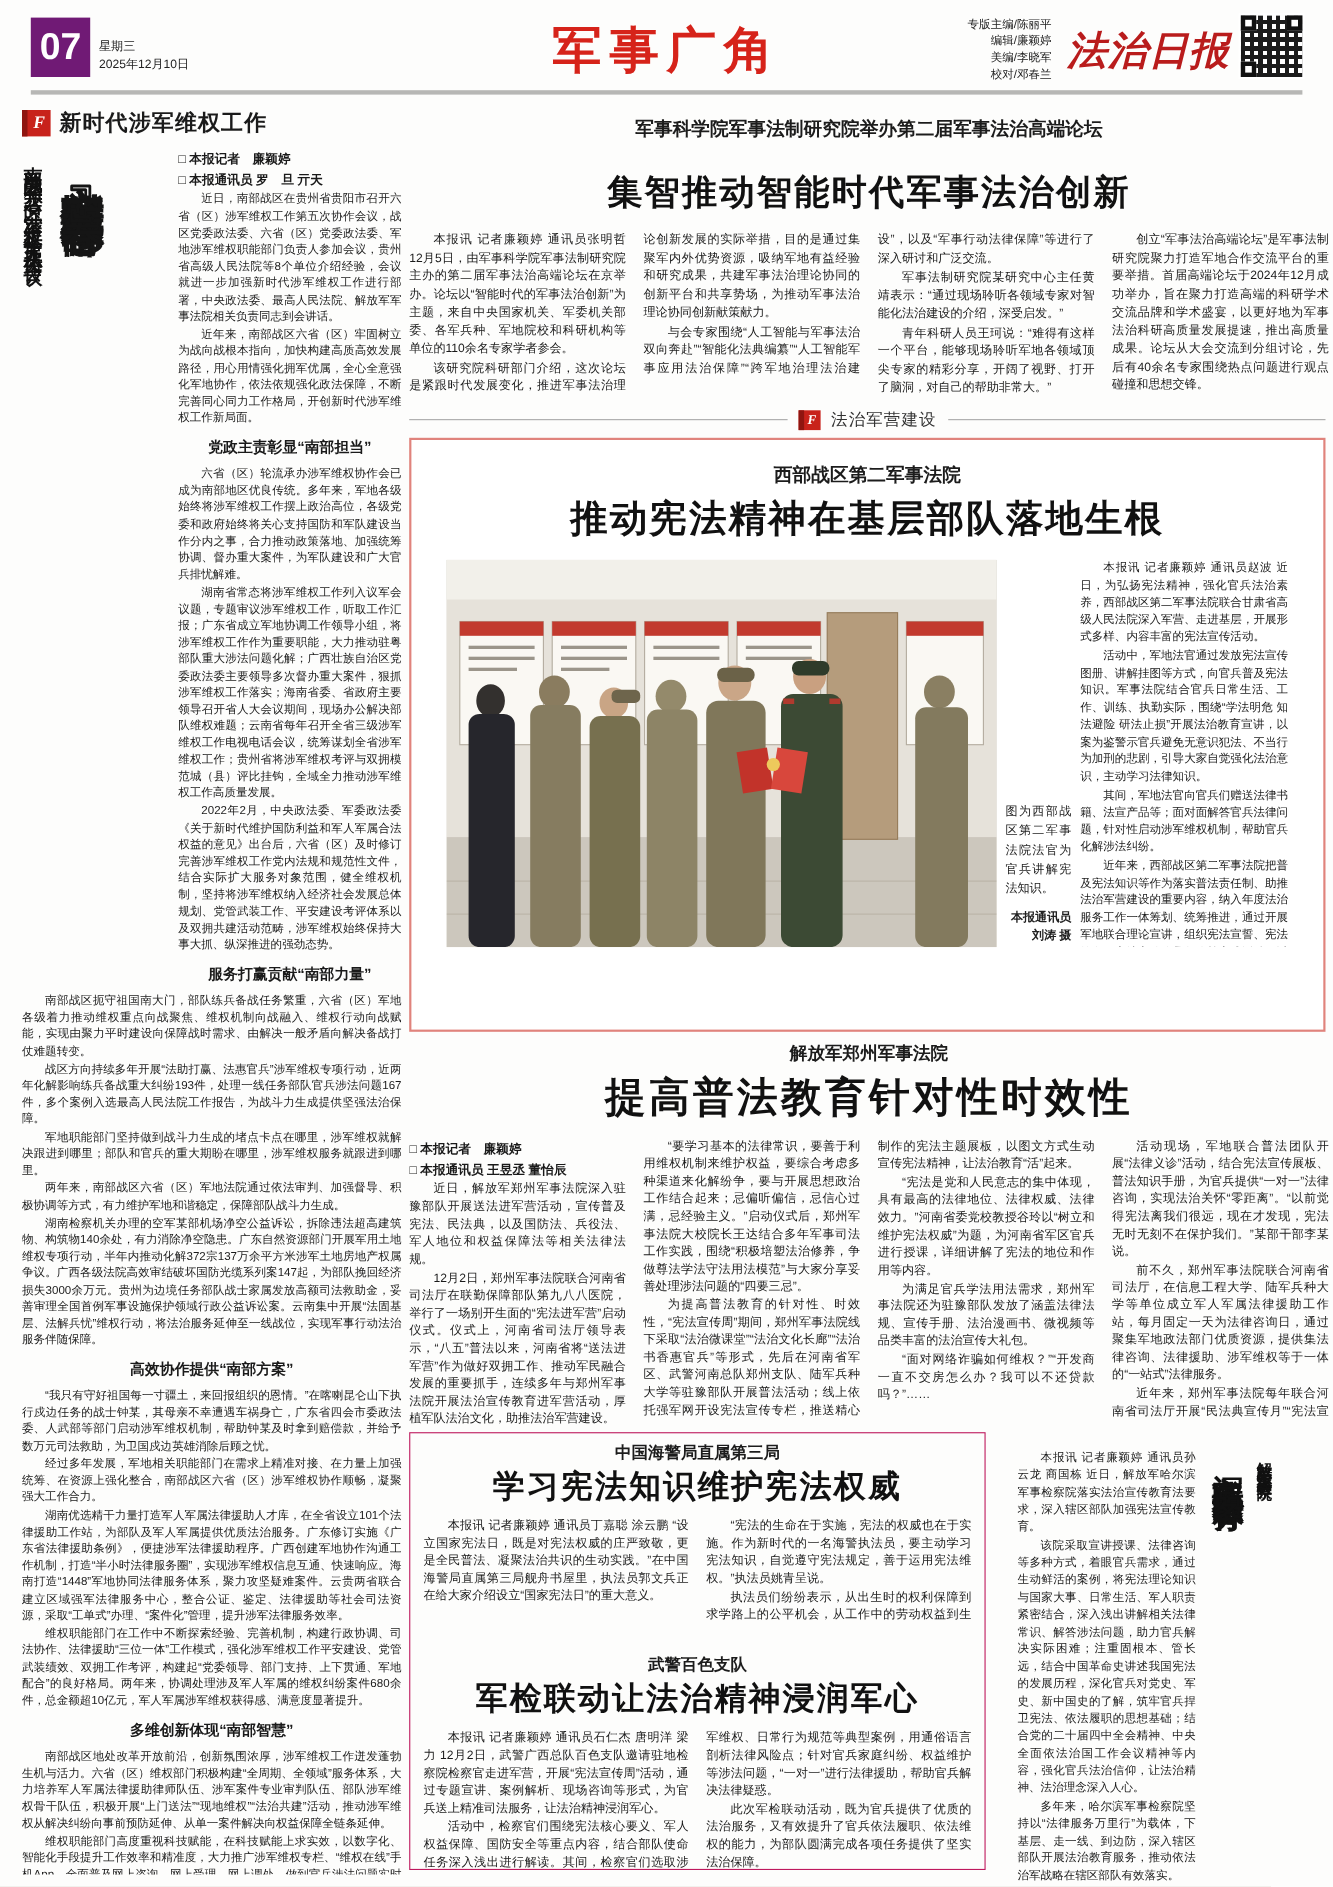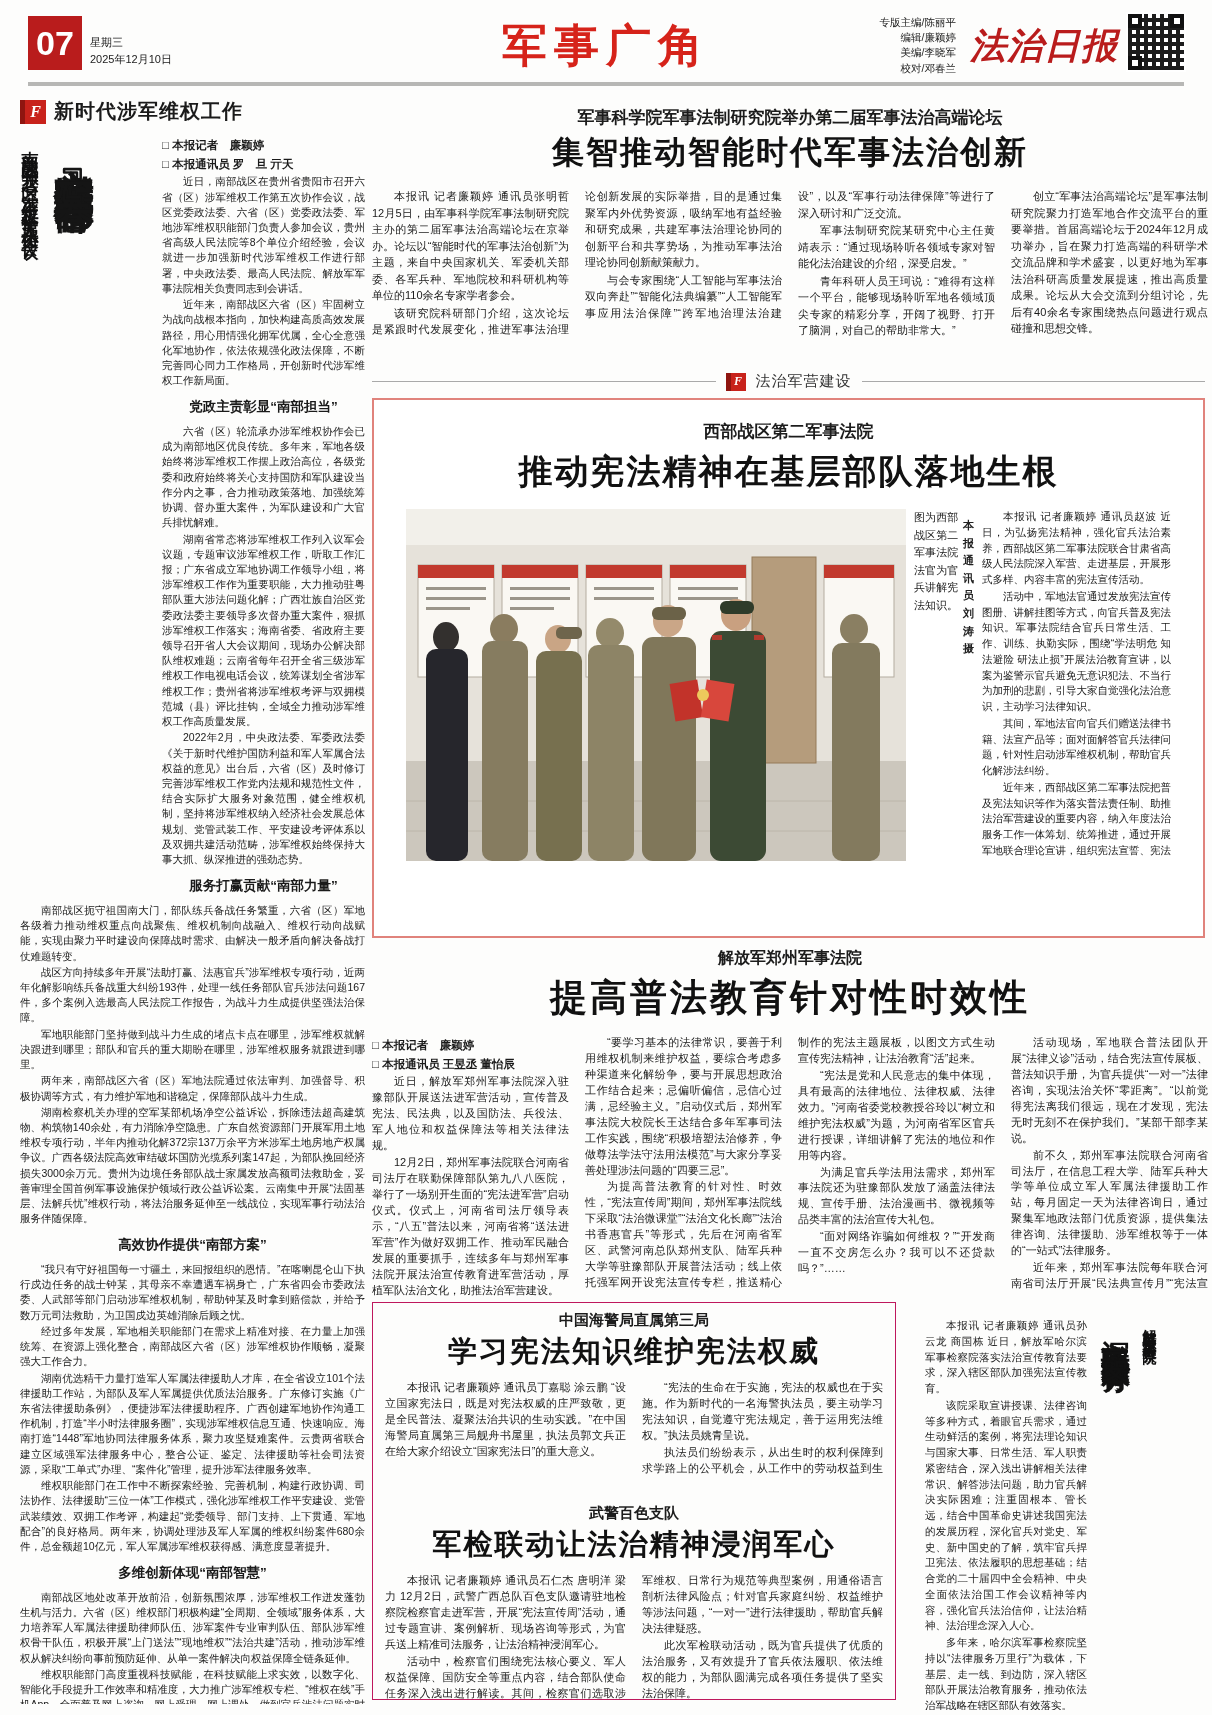--- a/index.html
+++ b/index.html
@@ -1,21 +1,21 @@
 <!DOCTYPE html>
 <html><head>
 <meta charset="utf-8">
 <style>
   html,body{margin:0;padding:0;background:#e9e7e2;}
   .page{position:relative;width:1212px;height:1715px;background:#fdfdfc;margin:0 auto;
         font-family:"Liberation Sans",sans-serif;color:#1a1a1a;overflow:hidden;}
 
   
   .header{position:absolute;left:28px;top:12px;right:28px;height:64px;}
-  .pagenum{position:absolute;left:0;top:4px;width:54px;height:54px;background:#b91c1c;color:#fff;
+  .pagenum{position:absolute;left:0;top:4px;width:54px;height:54px;background:#701a75;color:#fff;
            font-size:34px;font-weight:bold;display:flex;align-items:center;justify-content:center;}
   .dateblock{position:absolute;left:62px;top:22px;font-size:11px;line-height:1.5;color:#222;}
   .page-title{position:absolute;left:50%;transform:translateX(-50%);top:4px;font-size:45px;
               font-weight:900;color:#d6231a;letter-spacing:7px;white-space:nowrap;}
   .staff{position:absolute;right:228px;top:3px;text-align:right;font-size:10.5px;line-height:1.45;color:#222;}
   .masthead{position:absolute;right:66px;top:10px;font-family:"DejaVu Serif",serif;font-style:italic;
             font-weight:bold;color:#b91c1c;font-size:36px;letter-spacing:1px;white-space:nowrap;}
   .qr{position:absolute;right:0;top:2px;width:56px;height:56px;background:
       repeating-linear-gradient(0deg,#1c1c1c 0 4px,rgba(255,255,255,0) 4px 8px),
       repeating-linear-gradient(90deg,#1c1c1c 0 4px,#fff 4px 8px);outline:2px solid #fff;}
@@ -39,39 +39,39 @@
   .sec-badge .fcube{width:26px;height:24px;font-size:16px;}
   .sec-badge span.lbl{font-size:20px;font-weight:bold;letter-spacing:1px;}
   .l-titles{float:left;width:142px;height:742px;display:flex;padding-right:12px;box-sizing:border-box;}
   .v-sub{writing-mode:vertical-rl;font-size:17px;font-weight:600;letter-spacing:4px;line-height:1.15;color:#111;}
   .v-main{writing-mode:vertical-rl;font-size:40px;font-weight:900;letter-spacing:2px;line-height:1.05;
           margin-left:14px;color:#151515;}
   .left-flow{font-size:10.5px;line-height:1.45;}
 
   
   .a1{position:absolute;left:372px;top:106px;width:836px;}
-  .a1 .kicker{font-size:17px;margin-bottom:2px;}
+  .a1 .kicker{font-size:17px;margin-bottom:24px;}
   .a1 .headline{font-size:32px;letter-spacing:2px;}
   .a1-body{margin-top:13px;column-count:4;column-gap:16px;height:152px;overflow:hidden;
            font-size:11px;line-height:1.5;}
 
   
   .divider{position:absolute;left:372px;top:372px;width:833px;display:flex;align-items:center;gap:10px;}
   .divider .line{flex:1;height:1px;background:#a9a9a9;}
   .divider .fcube{width:20px;height:18px;font-size:12px;}
   .divider .lbl{font-size:15px;color:#333;letter-spacing:1px;}
 
   
   .box{position:absolute;left:372px;top:398px;width:833px;height:540px;border:2px solid #e0837c;
        background:#fff;box-sizing:border-box;padding:8px 32px;}
   .box .kicker{font-size:17px;margin-top:12px;}
   .box .headline{font-size:34px;letter-spacing:2px;margin:6px 0 14px;}
   .box-content{display:flex;}
   .photo{width:500px;height:352px;flex:0 0 auto;background:#ddd8d0;}
-  .caption{width:76px;flex:0 0 auto;display:flex;justify-content:flex-end;
+  .caption{width:76px;flex:0 0 auto;display:flex;flex-direction:column;justify-content:flex-end;
            padding:0 8px;box-sizing:border-box;font-family:"Liberation Serif",serif;font-size:11px;
            line-height:1.6;text-align:justify;color:#222;}
   .caption .credit{font-weight:bold;margin-top:8px;text-align:right;}
   .box-body{flex:1;font-size:10.5px;line-height:1.5;height:352px;overflow:hidden;}
 
   
   .a2{position:absolute;left:372px;top:948px;width:836px;}
   .a2 .kicker{font-size:16px;}
   .a2 .headline{font-size:37px;letter-spacing:3px;margin-top:4px;}
   .a2-body{margin-top:12px;column-count:4;column-gap:16px;height:266px;overflow:hidden;

